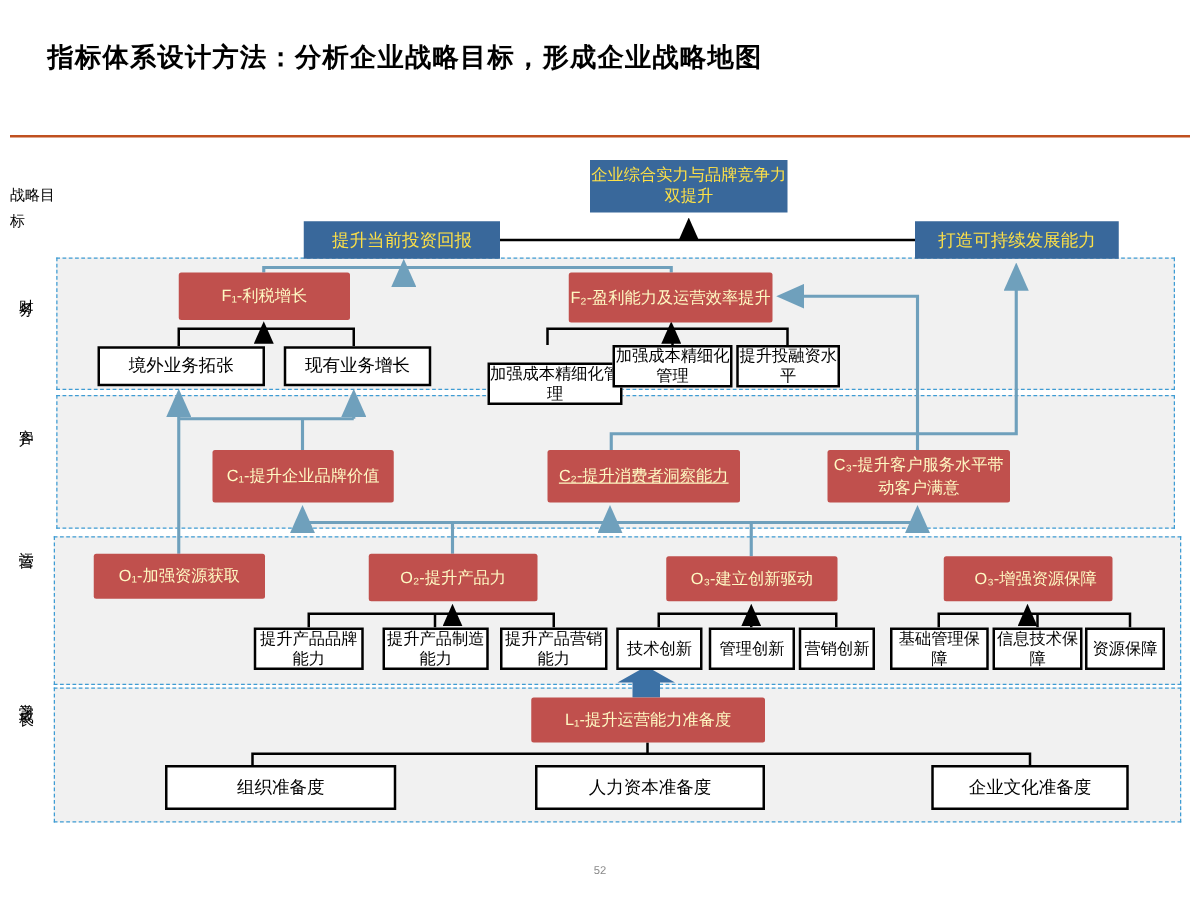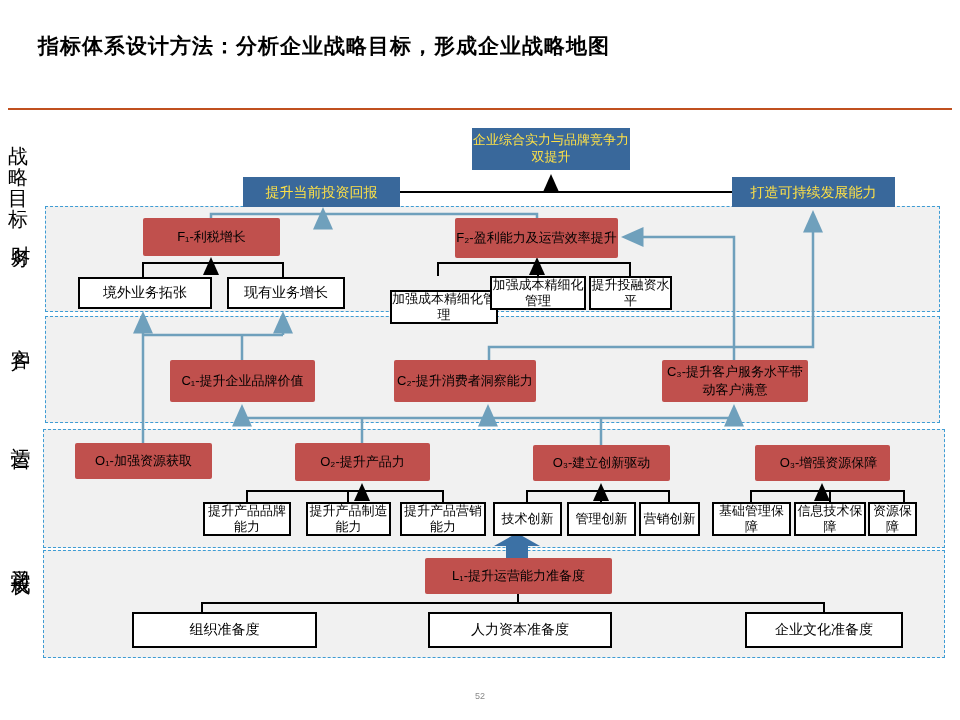--- a/index.html
+++ b/index.html
@@ -1,25 +1,25 @@
 <!DOCTYPE html>
 <html><head>
 <meta charset="utf-8">
 <style>
   html,body{margin:0;padding:0;background:#fff;}
   body{font-family:"Liberation Sans","DejaVu Sans",sans-serif;}
   .slide{position:relative;width:960px;height:720px;background:#fff;overflow:hidden;}
   .title{position:absolute;left:38px;top:32px;font-size:21px;font-weight:bold;color:#000;letter-spacing:1px;}
   .divider{position:absolute;left:8px;top:108px;width:944px;height:2px;background:#C0501F;}
-  .rowlabel{position:absolute;color:#000;font-size:20px;line-height:21px;}
+  .rowlabel{position:absolute;color:#000;font-size:12px;line-height:21px;}
   .rowlabel.vert{writing-mode:vertical-rl;text-orientation:upright;letter-spacing:2px;}
   .section{position:absolute;background:#F1F1F1;border:1.5px dashed #3E9CD4;box-sizing:border-box;}
   .box{position:absolute;display:flex;align-items:center;justify-content:center;text-align:center;box-sizing:border-box;z-index:3;}
   .bluebox{background:#39689B;color:#fde047;font-size:13px;line-height:1.3;}
-  .redbox{background:#C0504D;color:#000000;font-size:13px;line-height:1.35;border-radius:2px;}
+  .redbox{background:#C0504D;color:#fef9c3;font-size:13px;line-height:1.35;border-radius:2px;}
   .whitebox{background:#fff;border:2px solid #000;color:#000;font-size:13px;line-height:1.25;}
   svg.wires{position:absolute;left:0;top:0;z-index:2;pointer-events:none;}
   .pagenum{position:absolute;left:470px;top:691px;width:20px;text-align:center;font-size:9px;color:#8a8a8a;}
 </style>
 </head>
 <body>
 
 <div class="slide">
 
   <div class="title">指标体系设计方法：分析企业战略目标，形成企业战略地图</div>
@@ -82,36 +82,36 @@
 
   <div class="box redbox" style="left:143px;top:218px;width:137px;height:38px;">F₁-利税增长</div>
   <div class="box redbox" style="left:455px;top:218px;width:163px;height:40px;">F₂-盈利能力及运营效率提升</div>
   <div class="box whitebox" style="left:78px;top:277px;width:134px;height:32px;font-size:14px;">境外业务拓张</div>
   <div class="box whitebox" style="left:227px;top:277px;width:118px;height:32px;font-size:14px;">现有业务增长</div>
   <div class="box whitebox" style="left:390px;top:290px;width:108px;height:34px;">加强成本精细化管理</div>
   <div class="box whitebox" style="left:490px;top:276px;width:96px;height:34px;">加强成本精细化管理</div>
   <div class="box whitebox" style="left:589px;top:276px;width:83px;height:34px;">提升投融资水平</div>
 
   <div class="box redbox" style="left:170px;top:360px;width:145px;height:42px;">C₁-提升企业品牌价值</div>
-  <div class="box redbox" style="left:394px;top:360px;width:142px;height:42px;">C₂-提升消费者洞察能力</div>
+  <div class="box redbox" style="left:438px;top:360px;width:154px;height:42px;text-decoration:underline;">C₂-提升消费者洞察能力</div>
   <div class="box redbox" style="left:662px;top:360px;width:146px;height:42px;">C₃-提升客户服务水平带动客户满意</div>
 
   <div class="box redbox" style="left:75px;top:443px;width:137px;height:36px;">O₁-加强资源获取</div>
   <div class="box redbox" style="left:295px;top:443px;width:135px;height:38px;">O₂-提升产品力</div>
   <div class="box redbox" style="left:533px;top:445px;width:137px;height:36px;">O₃-建立创新驱动</div>
   <div class="box redbox" style="left:755px;top:445px;width:135px;height:36px;padding-left:12px;">O₃-增强资源保障</div>
   <div class="box whitebox" style="left:203px;top:502px;width:88px;height:34px;">提升产品品牌能力</div>
   <div class="box whitebox" style="left:306px;top:502px;width:85px;height:34px;">提升产品制造能力</div>
   <div class="box whitebox" style="left:400px;top:502px;width:86px;height:34px;">提升产品营销能力</div>
   <div class="box whitebox" style="left:493px;top:502px;width:69px;height:34px;">技术创新</div>
   <div class="box whitebox" style="left:567px;top:502px;width:69px;height:34px;">管理创新</div>
   <div class="box whitebox" style="left:639px;top:502px;width:61px;height:34px;">营销创新</div>
   <div class="box whitebox" style="left:712px;top:502px;width:79px;height:34px;">基础管理保障</div>
   <div class="box whitebox" style="left:794px;top:502px;width:72px;height:34px;">信息技术保障</div>
-  <div class="box whitebox" style="left:868px;top:502px;width:49px;height:34px;">资源保障</div>
+  <div class="box whitebox" style="left:868px;top:502px;width:64px;height:34px;">资源保障</div>
 
   <div class="box redbox" style="left:425px;top:558px;width:187px;height:36px;">L₁-提升运营能力准备度</div>
   <div class="box whitebox" style="left:110px;top:612px;width:185px;height:36px;font-size:14px;margin-left:22px;">组织准备度</div>
   <div class="box whitebox" style="left:428px;top:612px;width:184px;height:36px;font-size:14px;">人力资本准备度</div>
   <div class="box whitebox" style="left:745px;top:612px;width:158px;height:36px;font-size:14px;">企业文化准备度</div>
 
   <div class="pagenum">52</div>
 </div>
 
 </body></html>

